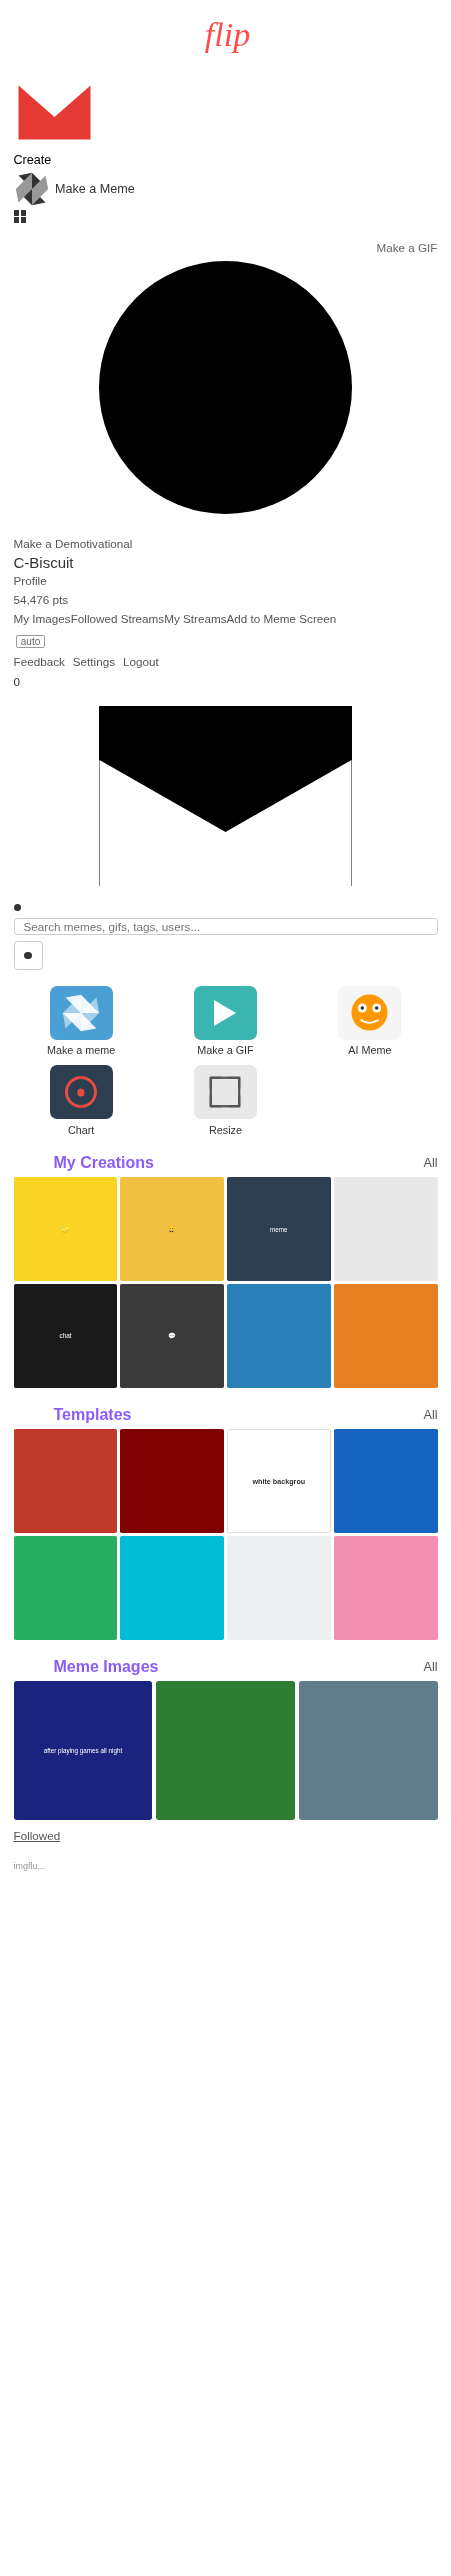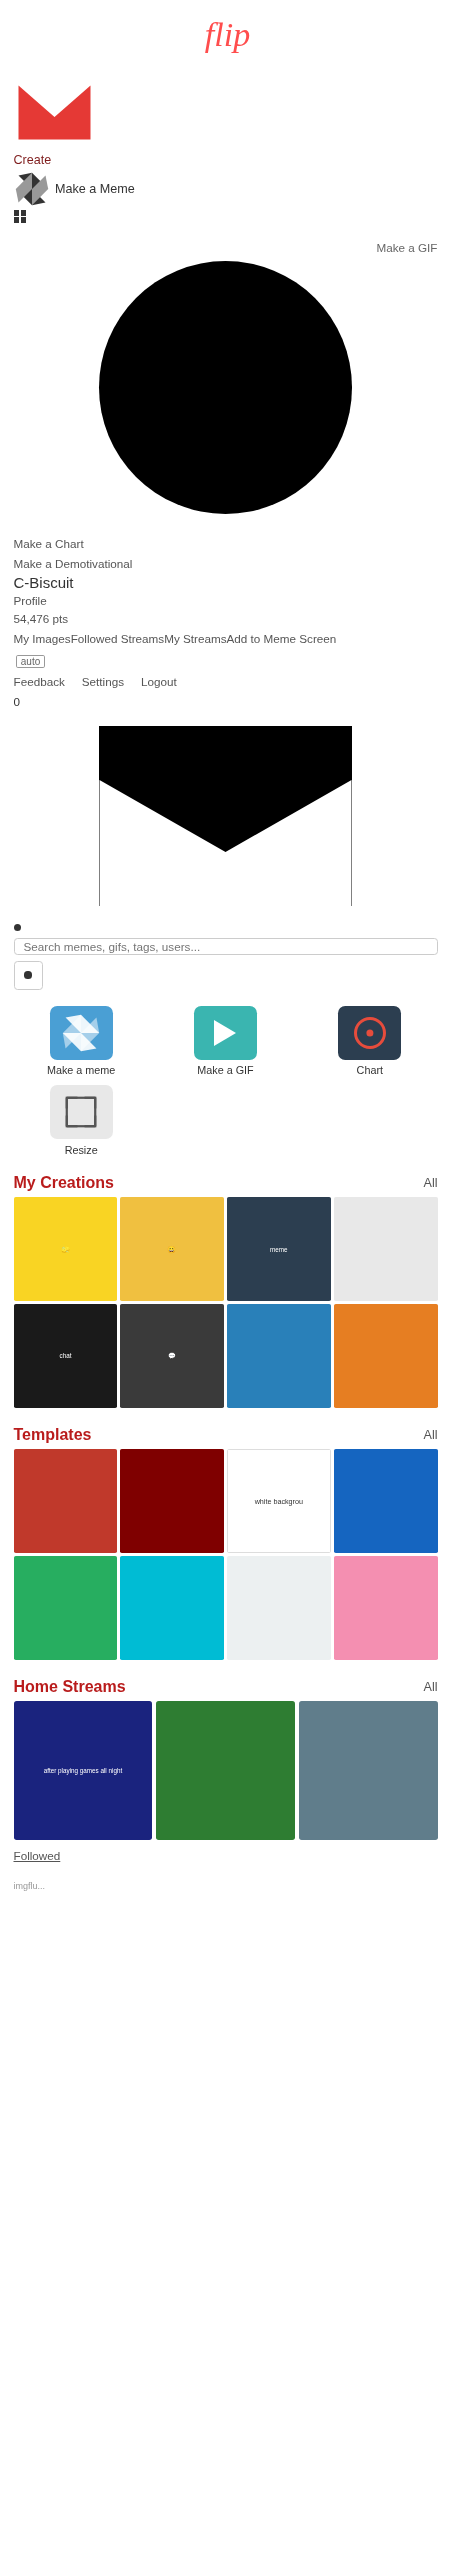--- a/index.html
+++ b/index.html
@@ -30,21 +30,21 @@
       align-items: flex-start;
       padding: 18px 13.5px 9px 13.5px;
     }
     .meme-logo-m {
       width: 81px;
       height: 63px;
       margin-bottom: 9px;
     }
     .create-label {
       font-size: 12.6px;
-      color: #7f1d1d;
+      color: #000000;
       margin-bottom: 3.6px;
     }
     .make-meme-link {
       display: flex;
       align-items: center;
       gap: 5.4px;
       color: #333;
       font-size: 12.6px;
       text-decoration: none;
     }
@@ -119,21 +119,21 @@
       display: inline-block;
       border: 0.9px solid #999;
       padding: 0 3.6px;
       font-size: 10px;
       color: #666;
       margin: 2.7px 2.7px;
       border-radius: 1.8px;
     }
     .footer-nav {
       display: flex;
-      gap: 17px;
+      gap: 8px;
       margin-top: 1.8px;
     }
     .footer-nav a {
       font-size: 11.7px;
       color: #555;
     }
     .zero-count {
       font-size: 11.7px;
       color: #333;
       padding-top: 2.7px;
@@ -270,21 +270,22 @@
     
     .section-header {
       display: flex;
       justify-content: space-between;
       align-items: center;
       padding: 9px 13.5px 5.4px 13.5px;
     }
     .section-title {
       font-size: 16px;
       font-weight: bold;
-      color: #b91c1c;
+      color: #8b5cf6;
+      margin-left: 40px;
     }
     .all-link {
       font-size: 12.6px;
       color: #555;
       text-decoration: none;
     }
     .creations-grid {
       display: grid;
       grid-template-columns: repeat(4, 1fr);
       gap: 2.7px;
@@ -316,21 +317,21 @@
     }
     .template-thumb {
       width: 100%;
       aspect-ratio: 1;
       background: #bbb;
       border-radius: 1.8px;
       position: relative;
     }
     .tmpl-red { background: #c0392b; }
     .tmpl-maroon { background: #7f0000; }
-    .tmpl-white { background: #86efac; border: 0.9px solid #ddd; }
+    .tmpl-white { background: #86efac; border: 0.9px solid #ddd; font-weight: bold; }
     .tmpl-blue2 { background: #1565c0; }
     .tmpl-green { background: #27ae60; }
     .tmpl-cyan { background: #00bcd4; }
     .tmpl-light { background: #ecf0f1; }
     .tmpl-pink { background: #f48fb1; }
 
     
     .streams-section {
       padding: 0 13.5px 13.5px 13.5px;
     }
@@ -408,21 +409,20 @@
       <div></div>
   </div>
 </div>
 
 <div class="gif-section">
   <a class="make-gif-top-link" href="#">Make a GIF</a>
   <div class="big-black-circle"></div>
 </div>
 
 <div class="links-section">
-  <a href="#">Make a Chart</a>
   <a href="#">Make a Demotivational</a>
   <span class="username-line">C-Biscuit</span>
   <a href="#">Profile</a>
   <span class="points-line">54,476 pts</span>
   <div class="nav-row">
     <a href="#">My Images</a>
     <a href="#">Followed Streams</a>
     <a href="#">My Streams</a>
     <a href="#">Add to Meme Screen</a>
   </div>
@@ -468,20 +468,33 @@
     <span class="icon-label">Make a meme</span>
   </div>
 
   <div class="icon-item">
     <div class="icon-box teal">
       <div class="play-triangle"></div>
     </div>
     <span class="icon-label">Make a GIF</span>
   </div>
 
+  <div class="icon-item">
+    <div class="icon-box multi">
+      <svg width="45" height="45" viewBox="0 0 50 50">
+        <circle cx="25" cy="25" r="20" fill="#ff9800"></circle>
+        <circle cx="17" cy="20" r="5" fill="#fff"></circle>
+        <circle cx="33" cy="20" r="5" fill="#fff"></circle>
+        <path d="M15 33 Q25 40 35 33" stroke="#fff" stroke-width="2" fill="none"></path>
+        <circle cx="17" cy="20" r="2" fill="#333"></circle>
+        <circle cx="33" cy="20" r="2" fill="#333"></circle>
+      </svg>
+    </div>
+    <span class="icon-label">AI Meme</span>
+  </div>
 
   <div class="icon-item">
     <div class="icon-box dark">
       <div class="target-circle"></div>
     </div>
     <span class="icon-label">Chart</span>
   </div>
 
   <div class="icon-item">
     <div class="icon-box light-gray">
@@ -545,21 +558,21 @@
     <div class="thumb-inner white-text-bg" style="font-size:7.2px;color:#333">white backgrou</div>
   </div>
   <div class="template-thumb tmpl-blue2"></div>
   <div class="template-thumb tmpl-green"></div>
   <div class="template-thumb tmpl-cyan"></div>
   <div class="template-thumb tmpl-light"></div>
   <div class="template-thumb tmpl-pink"></div>
 </div>
 
 <div class="section-header">
-  <span class="section-title">Home Streams</span>
+  <span class="section-title">Meme Images</span>
   <a class="all-link" href="#">All</a>
 </div>
 <div class="streams-section">
   <div class="streams-grid">
     <div class="stream-thumb dark-blue">
       <div class="thumb-inner" style="font-size:6.3px">after playing games all night</div>
     </div>
     <div class="stream-thumb green2">
       <div class="thumb-inner"></div>
     </div>

